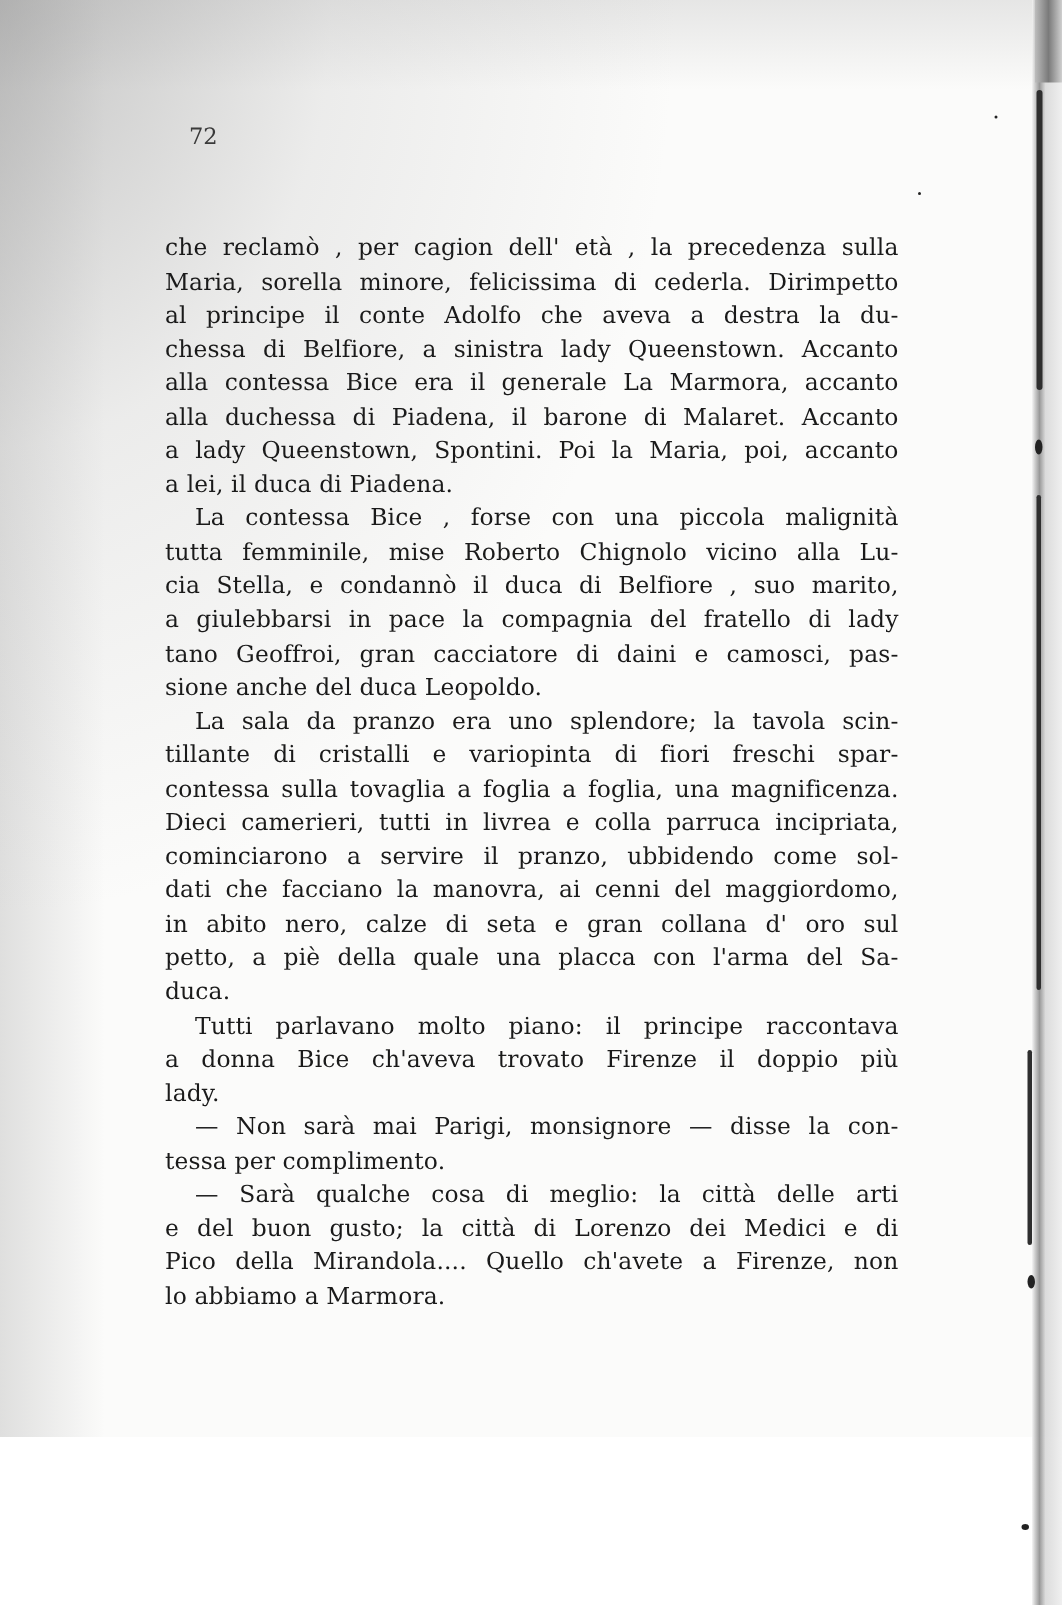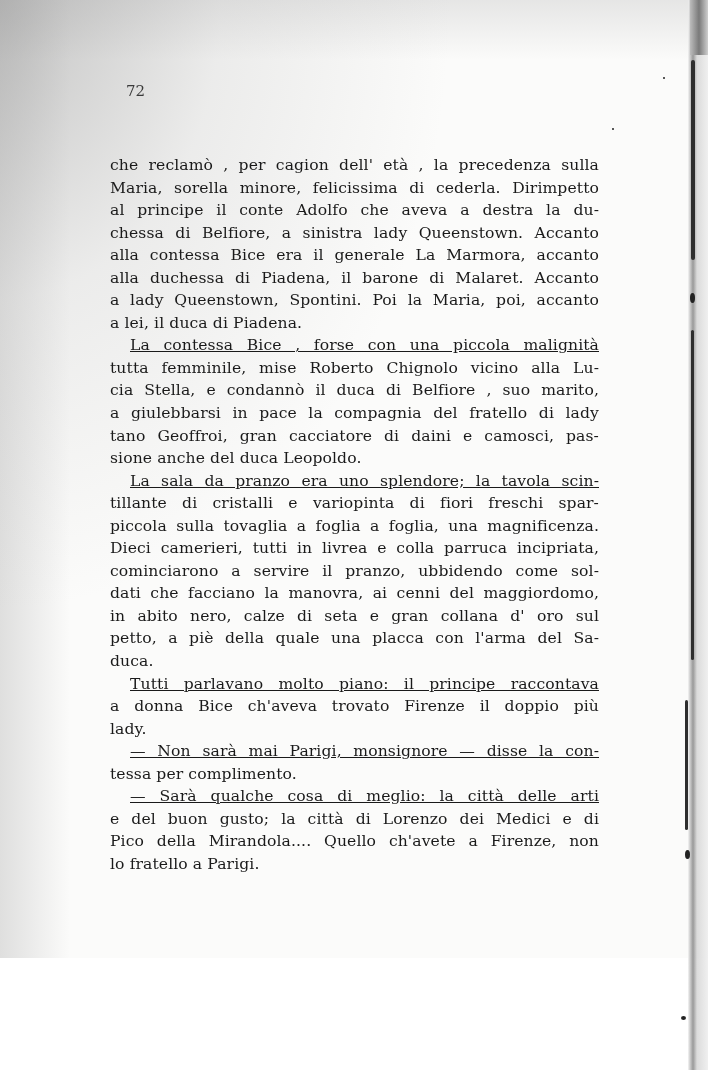--- a/index.html
+++ b/index.html
@@ -32,21 +32,21 @@
     .text-block {
       position: absolute; left: 110px; top: 118px; width: 489px;
       font-family: "DejaVu Serif", serif; font-size: 15.6px; line-height: 22.55px;
       color: #1a1a1a; letter-spacing: 0.1px; margin-top: 36px;
     }
     .line {
       display: block; white-space: nowrap; text-align: justify; text-align-last: justify;
       height: 22.55px;
     }
     .line.last { text-align-last: left; }
-    .line.indent { padding-left: 20px; text-decoration: underline; }
+    .line.indent { padding-left: 20px; }
   </style>
 </head>
 <body>
 
 <div class="page">
   <div class="spine"></div>
   <div class="spine-top"></div>
   <div class="spine-dark" style="top:60px;height:200px;"></div>
   <div class="spine-dark" style="top:330px;height:330px;width:3px;"></div>
   <div class="spine-dark" style="top:700px;height:130px;width:3px;left:685px;"></div>
@@ -73,37 +73,37 @@
         <span class="line indent">La contessa Bice , forse con una piccola malignità</span>
         <span class="line">tutta femminile, mise Roberto Chignolo vicino alla Lu-</span>
         <span class="line">cia Stella, e condannò il duca di Belfiore , suo marito,</span>
         <span class="line">a giulebbarsi in pace la compagnia del fratello di lady</span>
         <span class="line">tano Geoffroi, gran cacciatore di daini e camosci, pas-</span>
         <span class="line last">sione anche del duca Leopoldo.</span>
       </div>
       <div>
         <span class="line indent">La sala da pranzo era uno splendore; la tavola scin-</span>
         <span class="line">tillante di cristalli e variopinta di fiori freschi spar-</span>
-        <span class="line">piccola sulla tovaglia a foglia a foglia, una magnificenza.</span>
+        <span class="line">contessa sulla tovaglia a foglia a foglia, una magnificenza.</span>
         <span class="line">Dieci camerieri, tutti in livrea e colla parruca incipriata,</span>
         <span class="line">cominciarono a servire il pranzo, ubbidendo come sol-</span>
         <span class="line">dati che facciano la manovra, ai cenni del maggiordomo,</span>
         <span class="line">in abito nero, calze di seta e gran collana d' oro sul</span>
         <span class="line">petto, a piè della quale una placca con l'arma del Sa-</span>
         <span class="line last">duca.</span>
       </div>
       <div>
         <span class="line indent">Tutti parlavano molto piano: il principe raccontava</span>
         <span class="line">a donna Bice ch'aveva trovato Firenze il doppio più</span>
         <span class="line last">lady.</span>
       </div>
       <div>
         <span class="line indent">— Non sarà mai Parigi, monsignore — disse la con-</span>
         <span class="line last">tessa per complimento.</span>
       </div>
       <div>
         <span class="line indent">— Sarà qualche cosa di meglio: la città delle arti</span>
         <span class="line">e del buon gusto; la città di Lorenzo dei Medici e di</span>
         <span class="line">Pico della Mirandola.... Quello ch'avete a Firenze, non</span>
-        <span class="line last">lo fratello a Parigi.</span>
+        <span class="line last">lo abbiamo a Marmora.</span>
       </div>
     </div>
 </div>
 
 </body></html>

